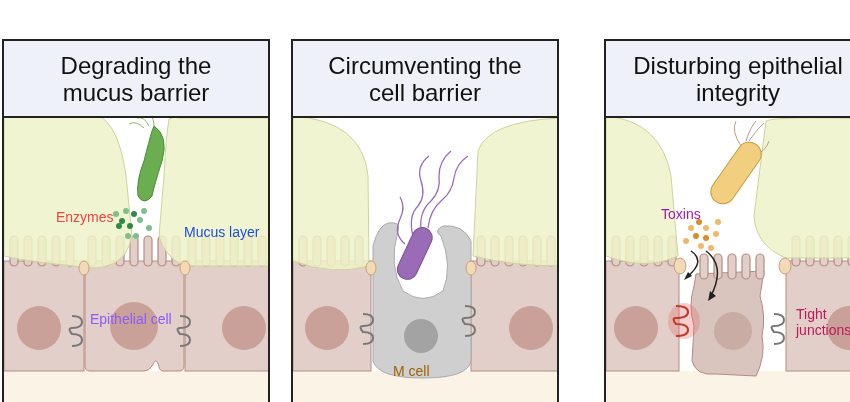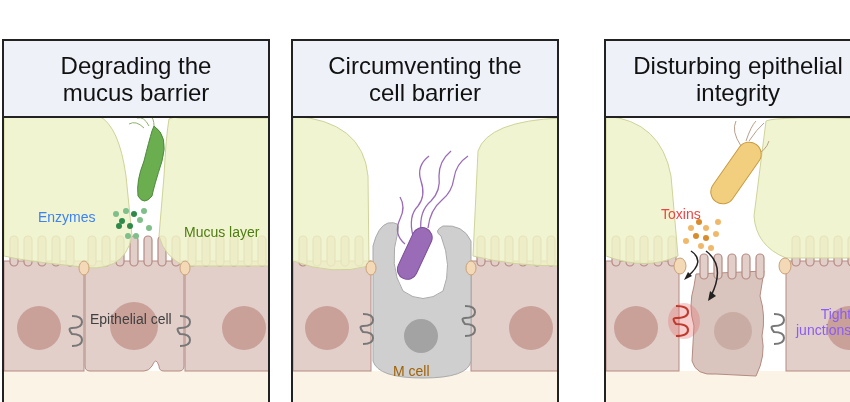--- a/index.html
+++ b/index.html
@@ -72,23 +72,23 @@
         <circle cx="132" cy="120" r="3" fill="#7fbf8a"></circle>
       <circle cx="145" cy="112" r="3" fill="#7fbf8a"></circle>
         <circle cx="115" cy="110" r="3" fill="#2f8a4a"></circle>
     </g>
 
     <g>
       <path d="M140 12 q-8 -8 -15 -4 M145 10 q-5 -10 -12 -8 M150 10 q0 -8 -4 -10" stroke="#8fb36a" fill="none"></path>
       <path d="M150 10 Q165 20 158 45 Q150 70 148 80 Q140 90 134 80 Q132 65 140 45 Q145 25 148 15 Z" fill="#6aae4f" stroke="#4d8a3a"></path>
     </g>
   </svg>
-  <div class="lbl" style="left:34px; top:168px; color:#3b82f6;">Enzymes</div>
-  <div class="lbl" style="left:180px; top:183px; color:#4d7c0f;">Mucus layer</div>
-  <div class="lbl" style="left:86px; top:270px; color:#404040;">Epithelial cell</div>
+  <div class="lbl" style="left:52px; top:168px; color:#ef4444;">Enzymes</div>
+  <div class="lbl" style="left:180px; top:183px; color:#1d4ed8;">Mucus layer</div>
+  <div class="lbl" style="left:86px; top:270px; color:#8b5cf6;">Epithelial cell</div>
 </div>
 
 <div class="panel" style="left:291px; width:268px;">
   <div class="panel-title">
       <span>Circumventing the
 cell barrier</span>
     </div>
   <svg class="scene" width="268" height="320">
     <rect x="0" y="255" width="268" height="65" fill="#faf3e6"></rect>
     <rect x="0" y="145" width="78" height="110" fill="#e2cfca" stroke="#b58b82"></rect>
@@ -188,16 +188,16 @@
     <polygon points="102,185 110,180 104,175" fill="#222"></polygon>
 
     <g stroke="#b8a08a" fill="none" stroke-width="1">
       <path d="M140 25 q5 -15 10 -20"></path>
         <path d="M143 25 q8 -12 15 -18"></path>
         <path d="M135 30 q-10 -15 -5 -25"></path>
         <path d="M148 40 q12 -5 15 -15"></path>
     </g>
     <rect x="118" y="22" width="24" height="70" rx="12" transform="rotate(35 130 57)" fill="#f1cf7e" stroke="#c99a3e"></rect>
   </svg>
-  <div class="lbl" style="left:55px; top:165px; color:#ef4444;">Toxins</div>
-  <div class="lbl" style="left:190px; top:265px; color:#8b5cf6; text-align:right;">Tight
+  <div class="lbl" style="left:55px; top:165px; color:#a21caf;">Toxins</div>
+  <div class="lbl" style="left:190px; top:265px; color:#be185d; text-align:left;">Tight
 junctions</div>
 </div>
 
 </body></html>

